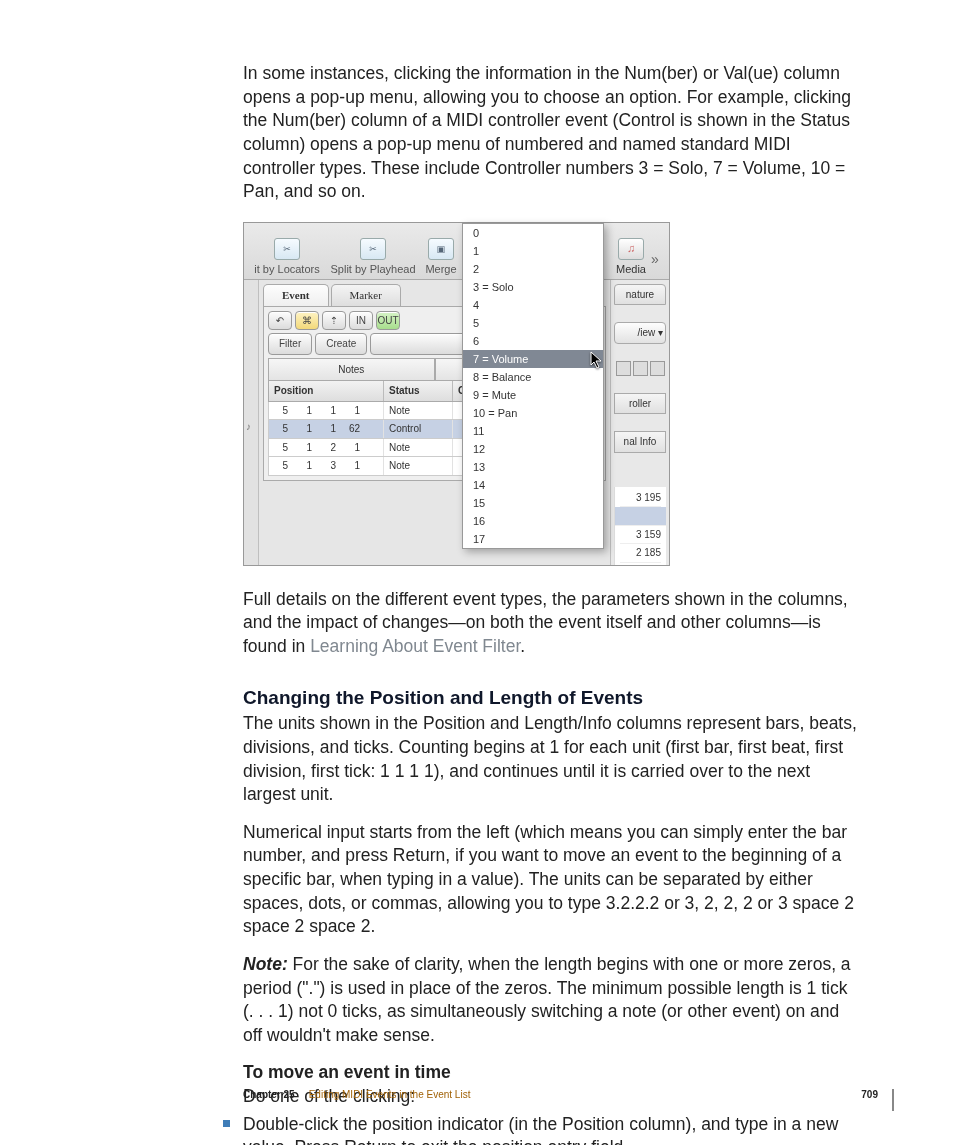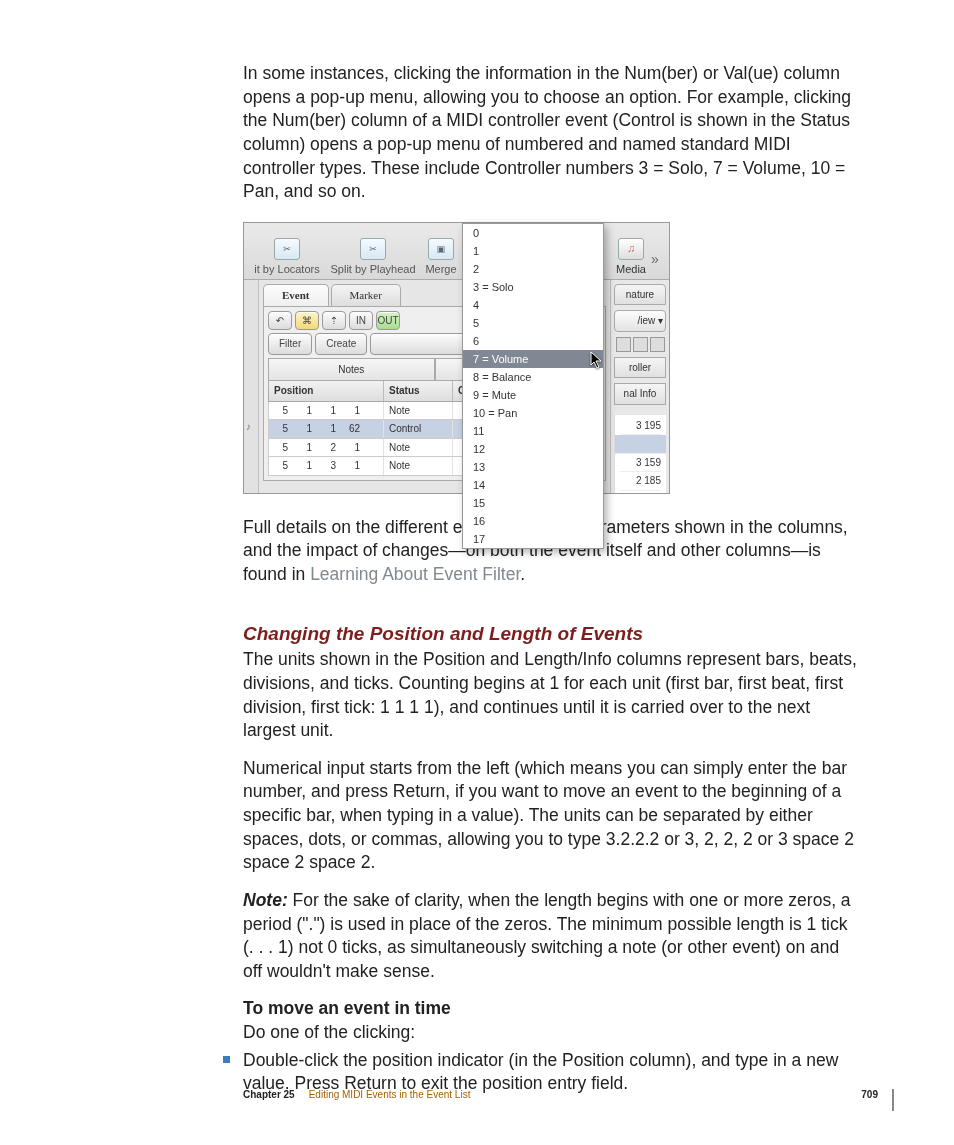--- a/index.html
+++ b/index.html
@@ -90,21 +90,21 @@
   .th.stat { width:58px;}
   .th.ch { width:20px;}
   .trow { display:flex; border:1px solid #ccc; border-top:none; background:#fff;}
   .trow.sel { background:#c6d1e4;}
   .td { border-right:1px solid #e2e2e2; padding:2px 5px; font-size:10px;}
   .td.pos { width:104px; display:flex; gap:10px;}
   .td.pos span { width:14px; text-align:right;}
   .td.stat { width:58px;}
   .td.ch { width:20px; text-align:center;}
   
-  .ss-right { width:52px; border-left:1px solid #bfbfbf; background:#e8e8e8; padding:4px 3px 0 3px; display:flex;flex-direction:column;gap:5px;}
+  .ss-right { width:52px; border-left:1px solid #bfbfbf; background:#e8e8e8; padding:4px 3px 0 3px; display:flex;flex-direction:column;gap:17px;}
   .rtab { border:1px solid #aaa;border-radius:4px 4px 0 0;background:linear-gradient(#f5f5f5,#e0e0e0);padding:3px 2px;font-size:10px;text-align:center;}
   .rsel { border:1px solid #aaa;background:linear-gradient(#fdfdfd,#e2e2e2);padding:3px 2px;font-size:10px;text-align:right;border-radius:4px;}
   .ricons { display:flex;gap:2px;justify-content:center;}
   .ricons .ri { width:13px;height:13px;border:1px solid #999;background:#ddd;}
   .rbtn { border:1px solid #aaa;background:linear-gradient(#f5f5f5,#e0e0e0);padding:3px 2px;font-size:10px;text-align:center;}
   .rvals { font-size:10px; text-align:right; padding:2px 5px; background:#fff;border-left:1px solid #ddd;margin-top:auto;}
   .rvals div { border-bottom:1px solid #eee; padding:2px 0;}
   
   .popup {
     position:absolute; left:218px; top:0px;
@@ -117,25 +117,24 @@
   .popup .item.hl { background:#808894; color:#fff;}
   .cursor {
     position:absolute; z-index:60;
     left:150px; top:130px;
     width:14px;height:18px;
   }
   .cursor svg { width:14px;height:18px; filter: drop-shadow(0 1px 1px rgba(0,0,0,.6));}
   
   .link { color: #808890; }
   .h2 {
-    color: #7f1d1d;
+    color: #0f172a;
     font-size: 19px;
     font-weight: 600;
-    margin: 34px 0 2px 0;
-    font-style: italic;
+    margin: 26px 0 2px 0;
   }
   .note-line .nb { font-style: italic; font-weight:600;}
   .bold-line { font-weight:600;}
   .bullet-item {
     position:relative;
     margin-left:0; padding-left:20px;
     margin-top:4px;
     margin-left:-20px;
   }
   .list-container { margin-left: 0px; }

